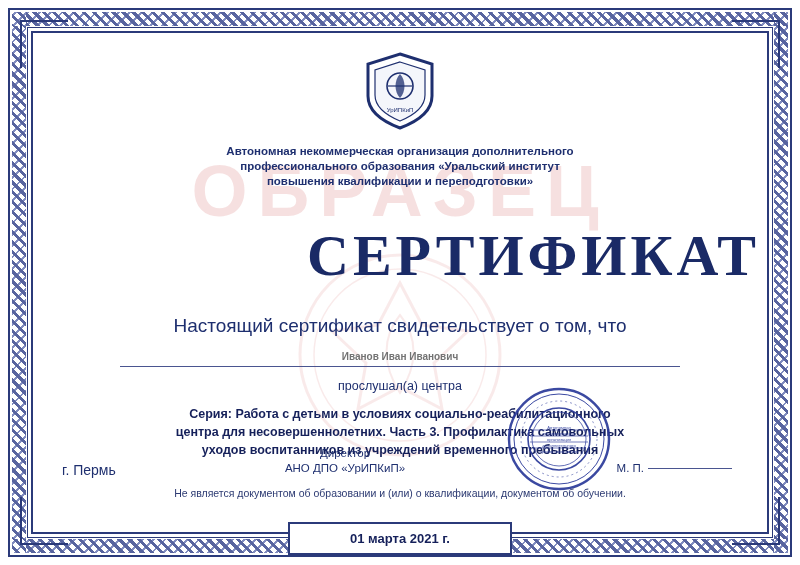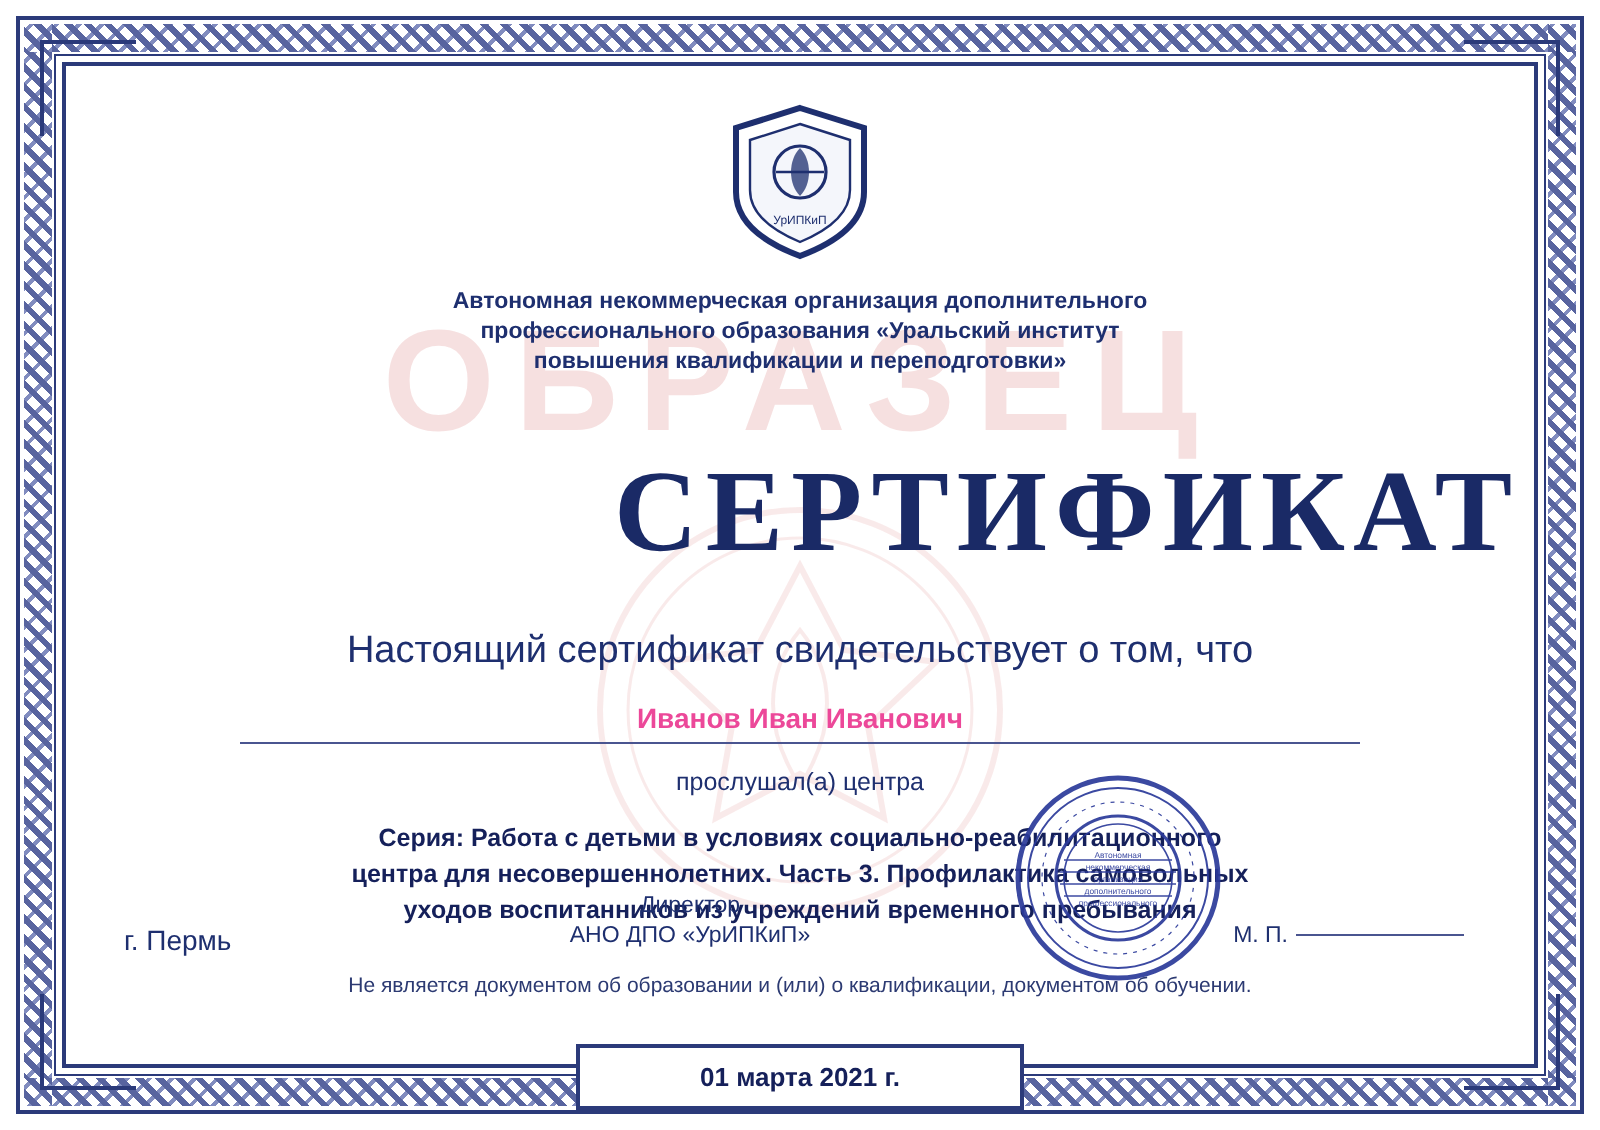--- a/index.html
+++ b/index.html
@@ -122,23 +122,23 @@
     font-size: 19px;
     color: #1e2f6f;
   }
 
   .name-block {
     margin: 14px auto 0;
     width: 560px;
     text-align: center;
   }
   .name-text {
-    font-size: 14px;
-    font-weight: bold;
-    color: #ec4899;
+    font-size: 10px;
+    font-weight: bold;
+    color: #737373;
     padding-bottom: 3px;
   }
   .name-rule {
     border-bottom: 1px solid #4a5590;
     height: 1px;
   }
 
   .attended {
     margin-top: 12px;
     text-align: center;

